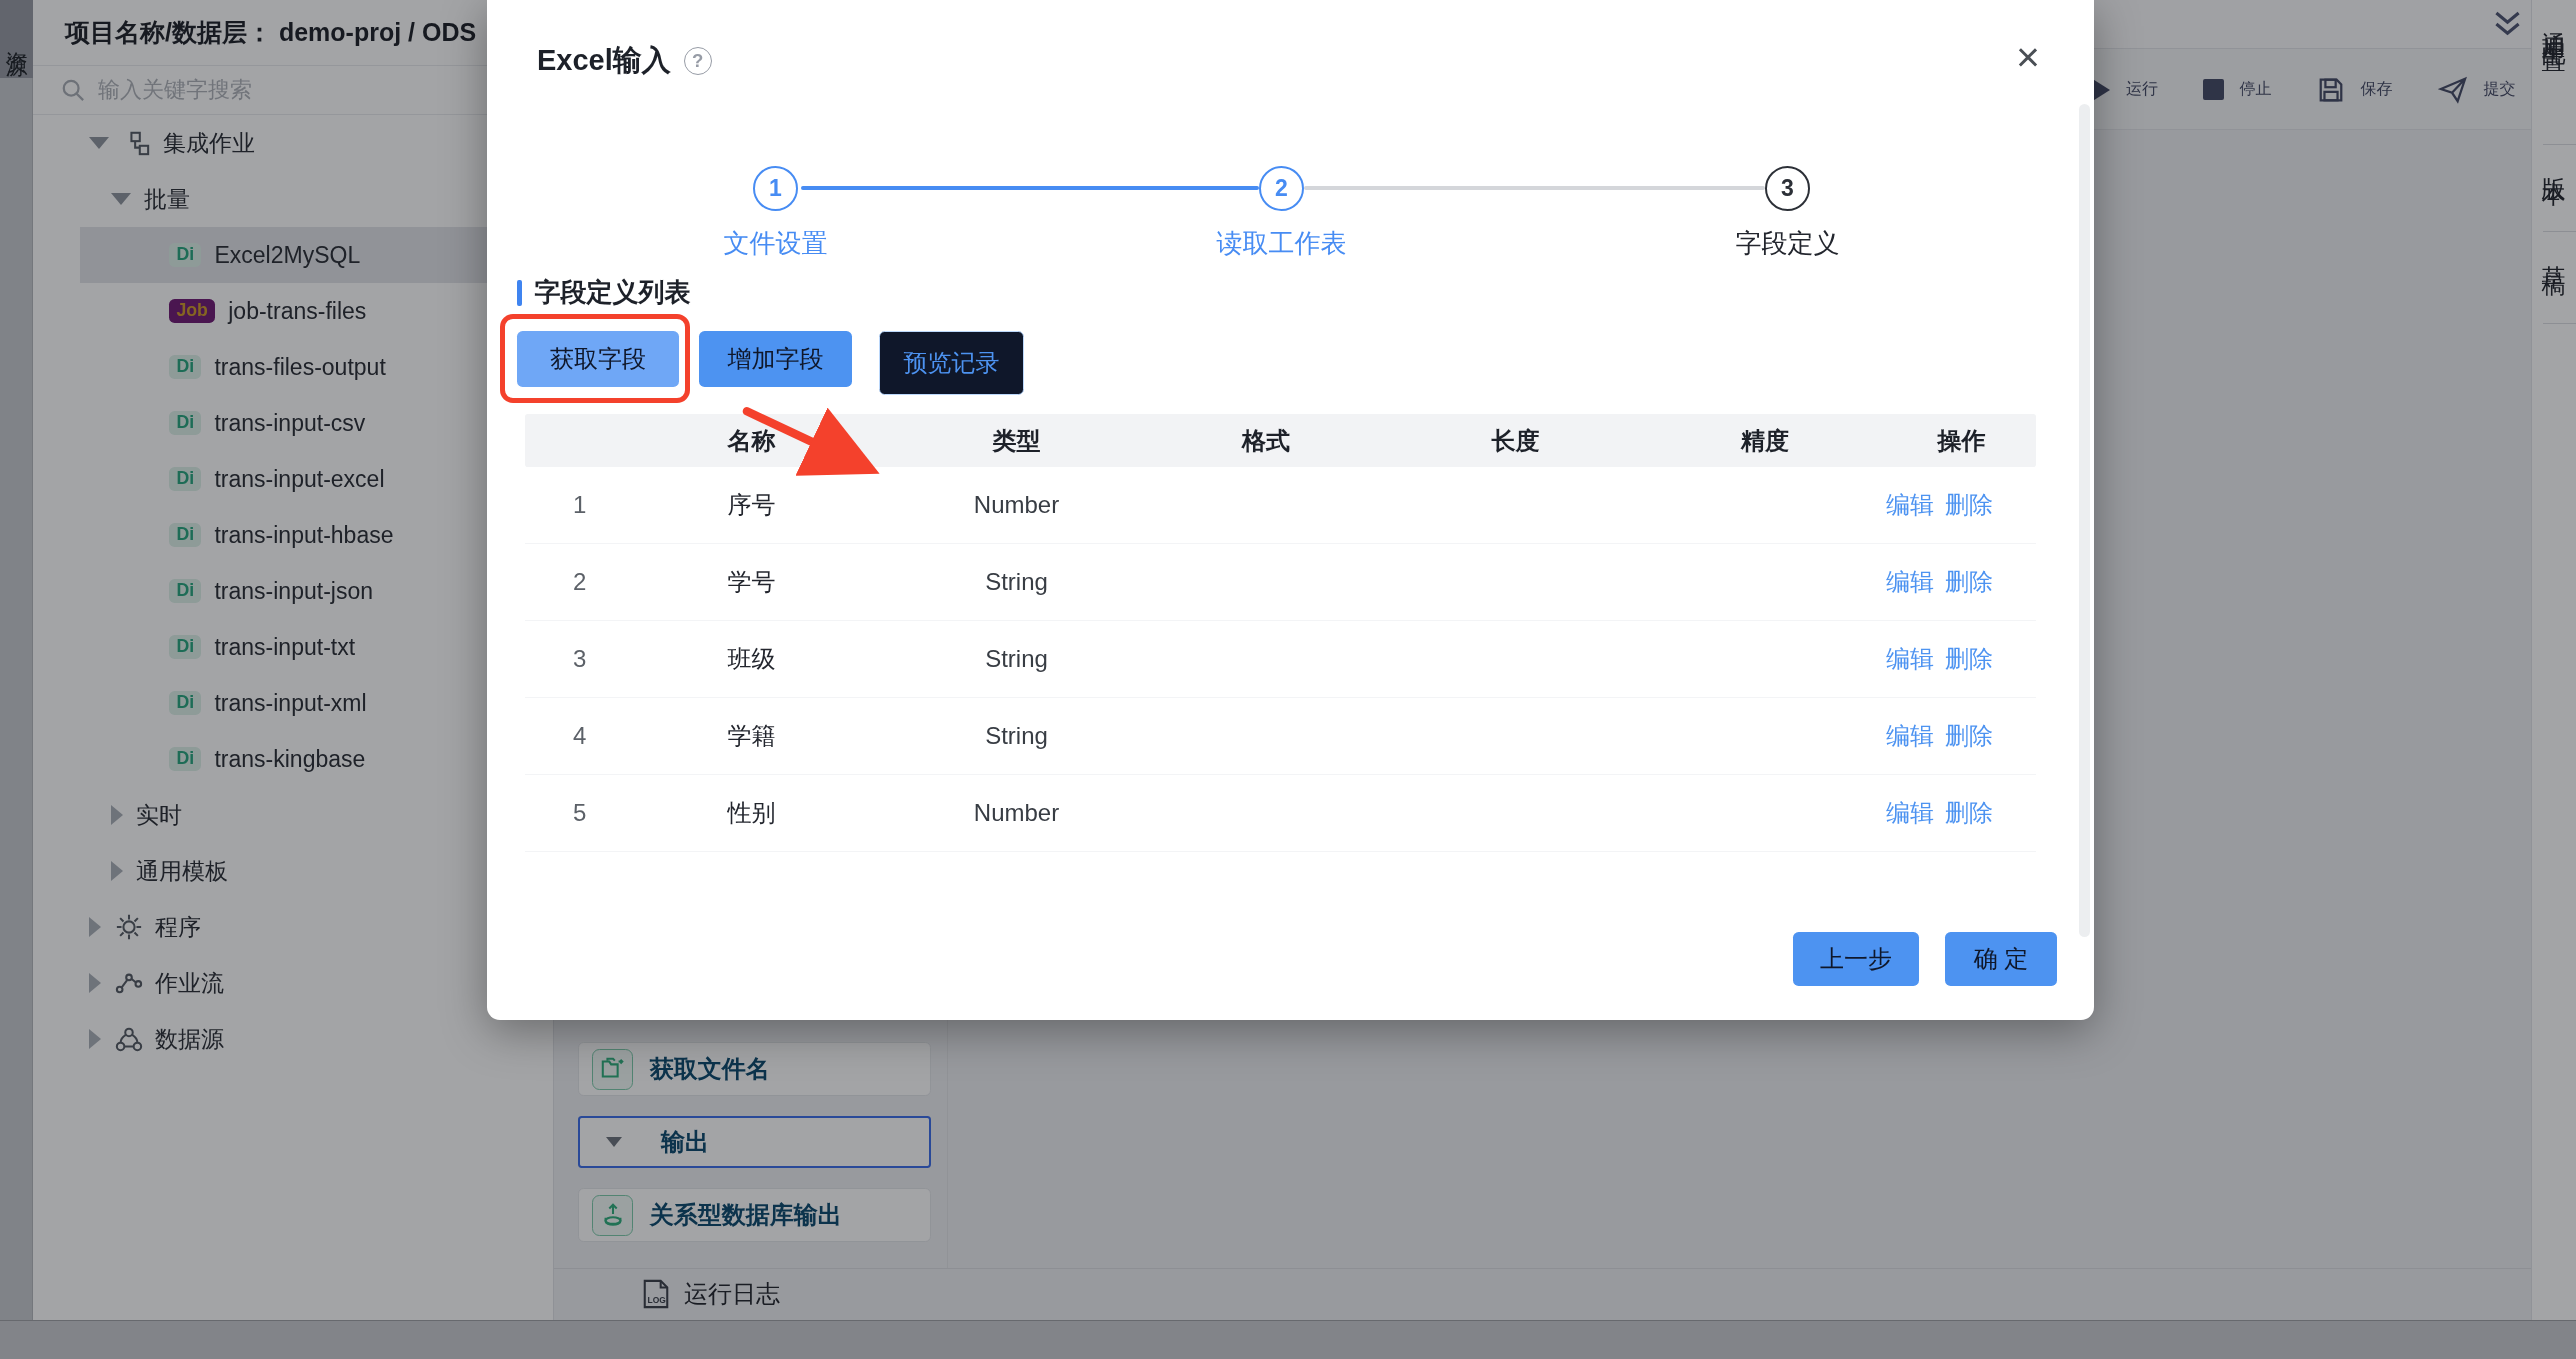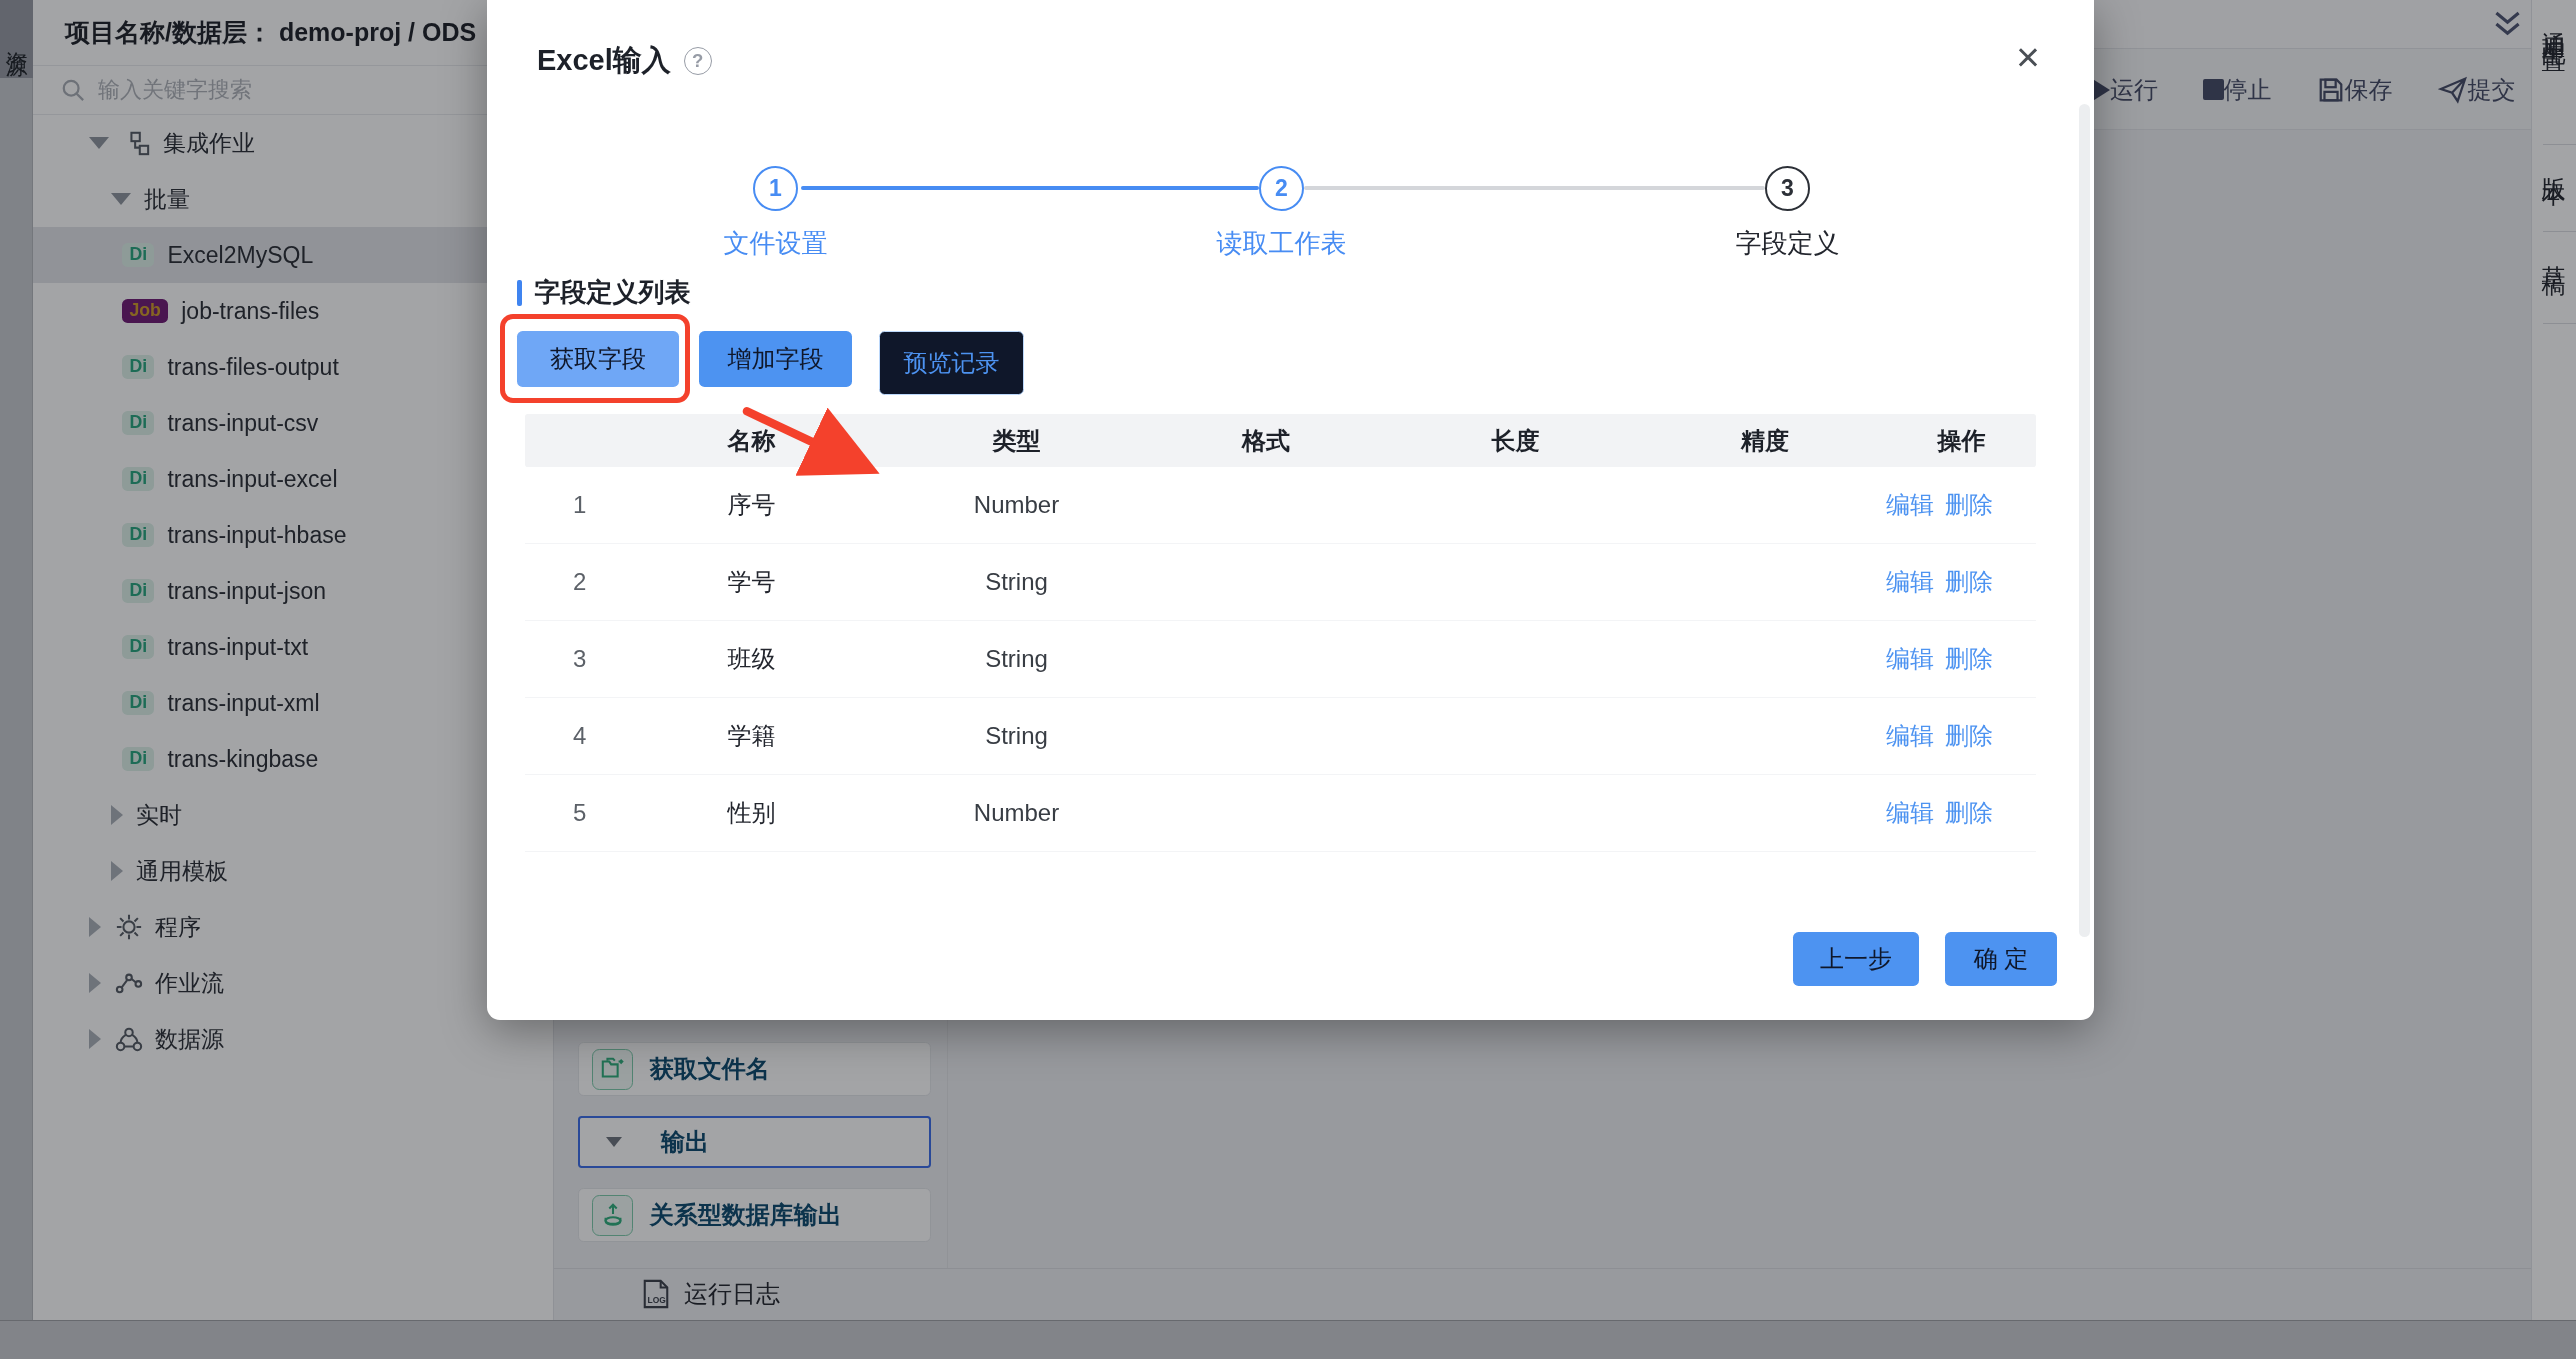--- a/index.html
+++ b/index.html
@@ -14,35 +14,35 @@
   #rail-tab .vtext{font-size:22px;color:#1f2329;}
 
   #sidebar{left:33px;top:0;width:521px;height:1320px;background:#ffffff;border-right:0.9px solid #dfe1e5;}
   #sidebar-header{left:0;top:0;width:100%;height:66px;border-bottom:0.9px solid #e8eaed;display:flex;align-items:center;padding-left:32px;}
   #sidebar-header .t{font-size:25px;font-weight:700;color:#1d2129;white-space:nowrap;}
   #search-row{left:0;top:66px;width:100%;height:49px;border-bottom:0.9px solid #e8eaed;display:flex;align-items:center;padding-left:28px;gap:13px;}
   #search-row .ph{font-size:22px;color:#aeb2b9;}
   #tree{left:0;top:115px;width:100%;}
   .trow{height:56px;display:flex;align-items:center;font-size:23px;color:#2a2e36;}
   .trow.sel{background:#e2e4e8;}
-  .lv1{padding-left:56px;}.lv2{padding-left:78px;}.lv3{padding-left:89px;}
+  .lv1{padding-left:56px;}.lv2{padding-left:78px;}.lv3{padding-left:89px;margin-left:47px;}
   .caret{width:0;height:0;margin-right:13px;flex:none;}
   .caret.down{border-left:10.2px solid transparent;border-right:10.2px solid transparent;border-top:12px solid #8e959e;}
   .caret.right{border-top:10.2px solid transparent;border-bottom:10.2px solid transparent;border-left:12px solid #aab0b8;}
   .ticon{width:30px;height:30px;margin-right:11px;flex:none;display:flex;align-items:center;justify-content:center;color:#555b64;}
   .badge{flex:none;margin-right:13px;font-size:17.7px;font-weight:700;border-radius:5.6px;padding:2.8px 7.4px;line-height:1;}
   .badge.di{background:#ddf1e9;color:#27a57e;}
   .badge.job{background:#701a75;color:#cf9a2a;}
 
   #canvas{left:554px;top:0;width:1977px;height:1320px;background:#edeff2;}
   #topstrip{left:554px;top:0;width:1977px;height:49px;background:#fafbfc;border-bottom:0.9px solid #e2e4e8;}
   #collapse-btn{left:2487px;top:7.4px;width:41px;height:35px;color:#4e5472;display:flex;align-items:center;justify-content:center;}
   #toolbar{left:554px;top:49px;width:1977px;height:81px;background:#f4f5f7;border-bottom:0.9px solid #e2e4e8;}
   #toolbar-actions{left:2091px;top:49px;height:81px;display:flex;align-items:center;gap:45px;}
-  .tb-item{display:flex;align-items:center;gap:0;font-size:24px;color:#454b66;}
+  .tb-item{display:flex;align-items:center;gap:16px;font-size:16px;color:#454b66;}
   .tb-item svg{display:block;}
   .tri-run{width:0;height:0;border-top:12px solid transparent;border-bottom:12px solid transparent;border-left:19.5px solid #454b66;}
   .sq-stop{width:20.5px;height:20.5px;background:#454b66;border-radius:1.9px;}
 
   #palette-divider{left:947px;top:130px;width:0.9px;height:1138px;background:#e2e4e7;}
   .pcard{left:578px;width:353px;background:#fff;border:0.9px solid #e3e5e9;border-radius:5.6px;display:flex;align-items:center;padding-left:13px;}
   .pcard .plabel{font-size:24px;font-weight:600;color:#0c4a6e;}
   .gicon{width:41px;height:41px;border:1.9px solid #7ccbab;border-radius:7.4px;background:#f2fbf7;display:flex;align-items:center;justify-content:center;margin-right:16.7px;color:#2fae7d;}
   #card-output{border:2.8px solid #3b6ce8;border-radius:3.7px;padding-left:26px;}
   #card-output .caret{margin-right:39px;}

